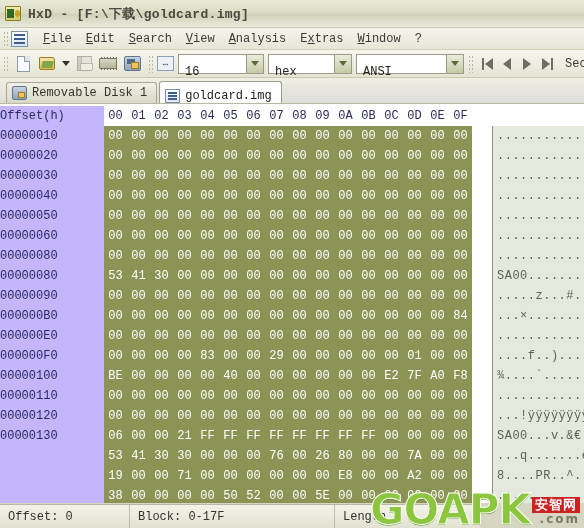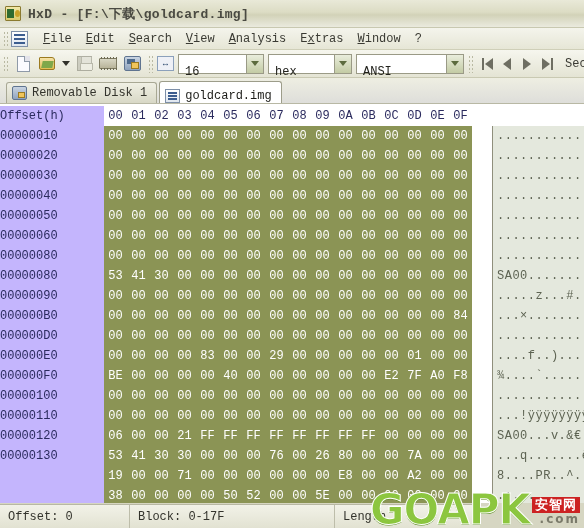--- a/index.html
+++ b/index.html
@@ -530,21 +530,20 @@
             <div>00000010</div>
             <div>00000020</div>
             <div>00000030</div>
             <div>00000040</div>
             <div>00000050</div>
             <div>00000060</div>
             <div>00000080</div>
             <div>00000080</div>
             <div>00000090</div>
             <div>000000B0</div>
-            <div>000000D0</div>
             <div>000000E0</div>
             <div>000000F0</div>
             <div>00000100</div>
             <div>00000110</div>
             <div>00000120</div>
             <div>00000130</div>
           </div>
       </div>
       <div class="col-hex">
         <div class="hexrow header" id="hex-header">

